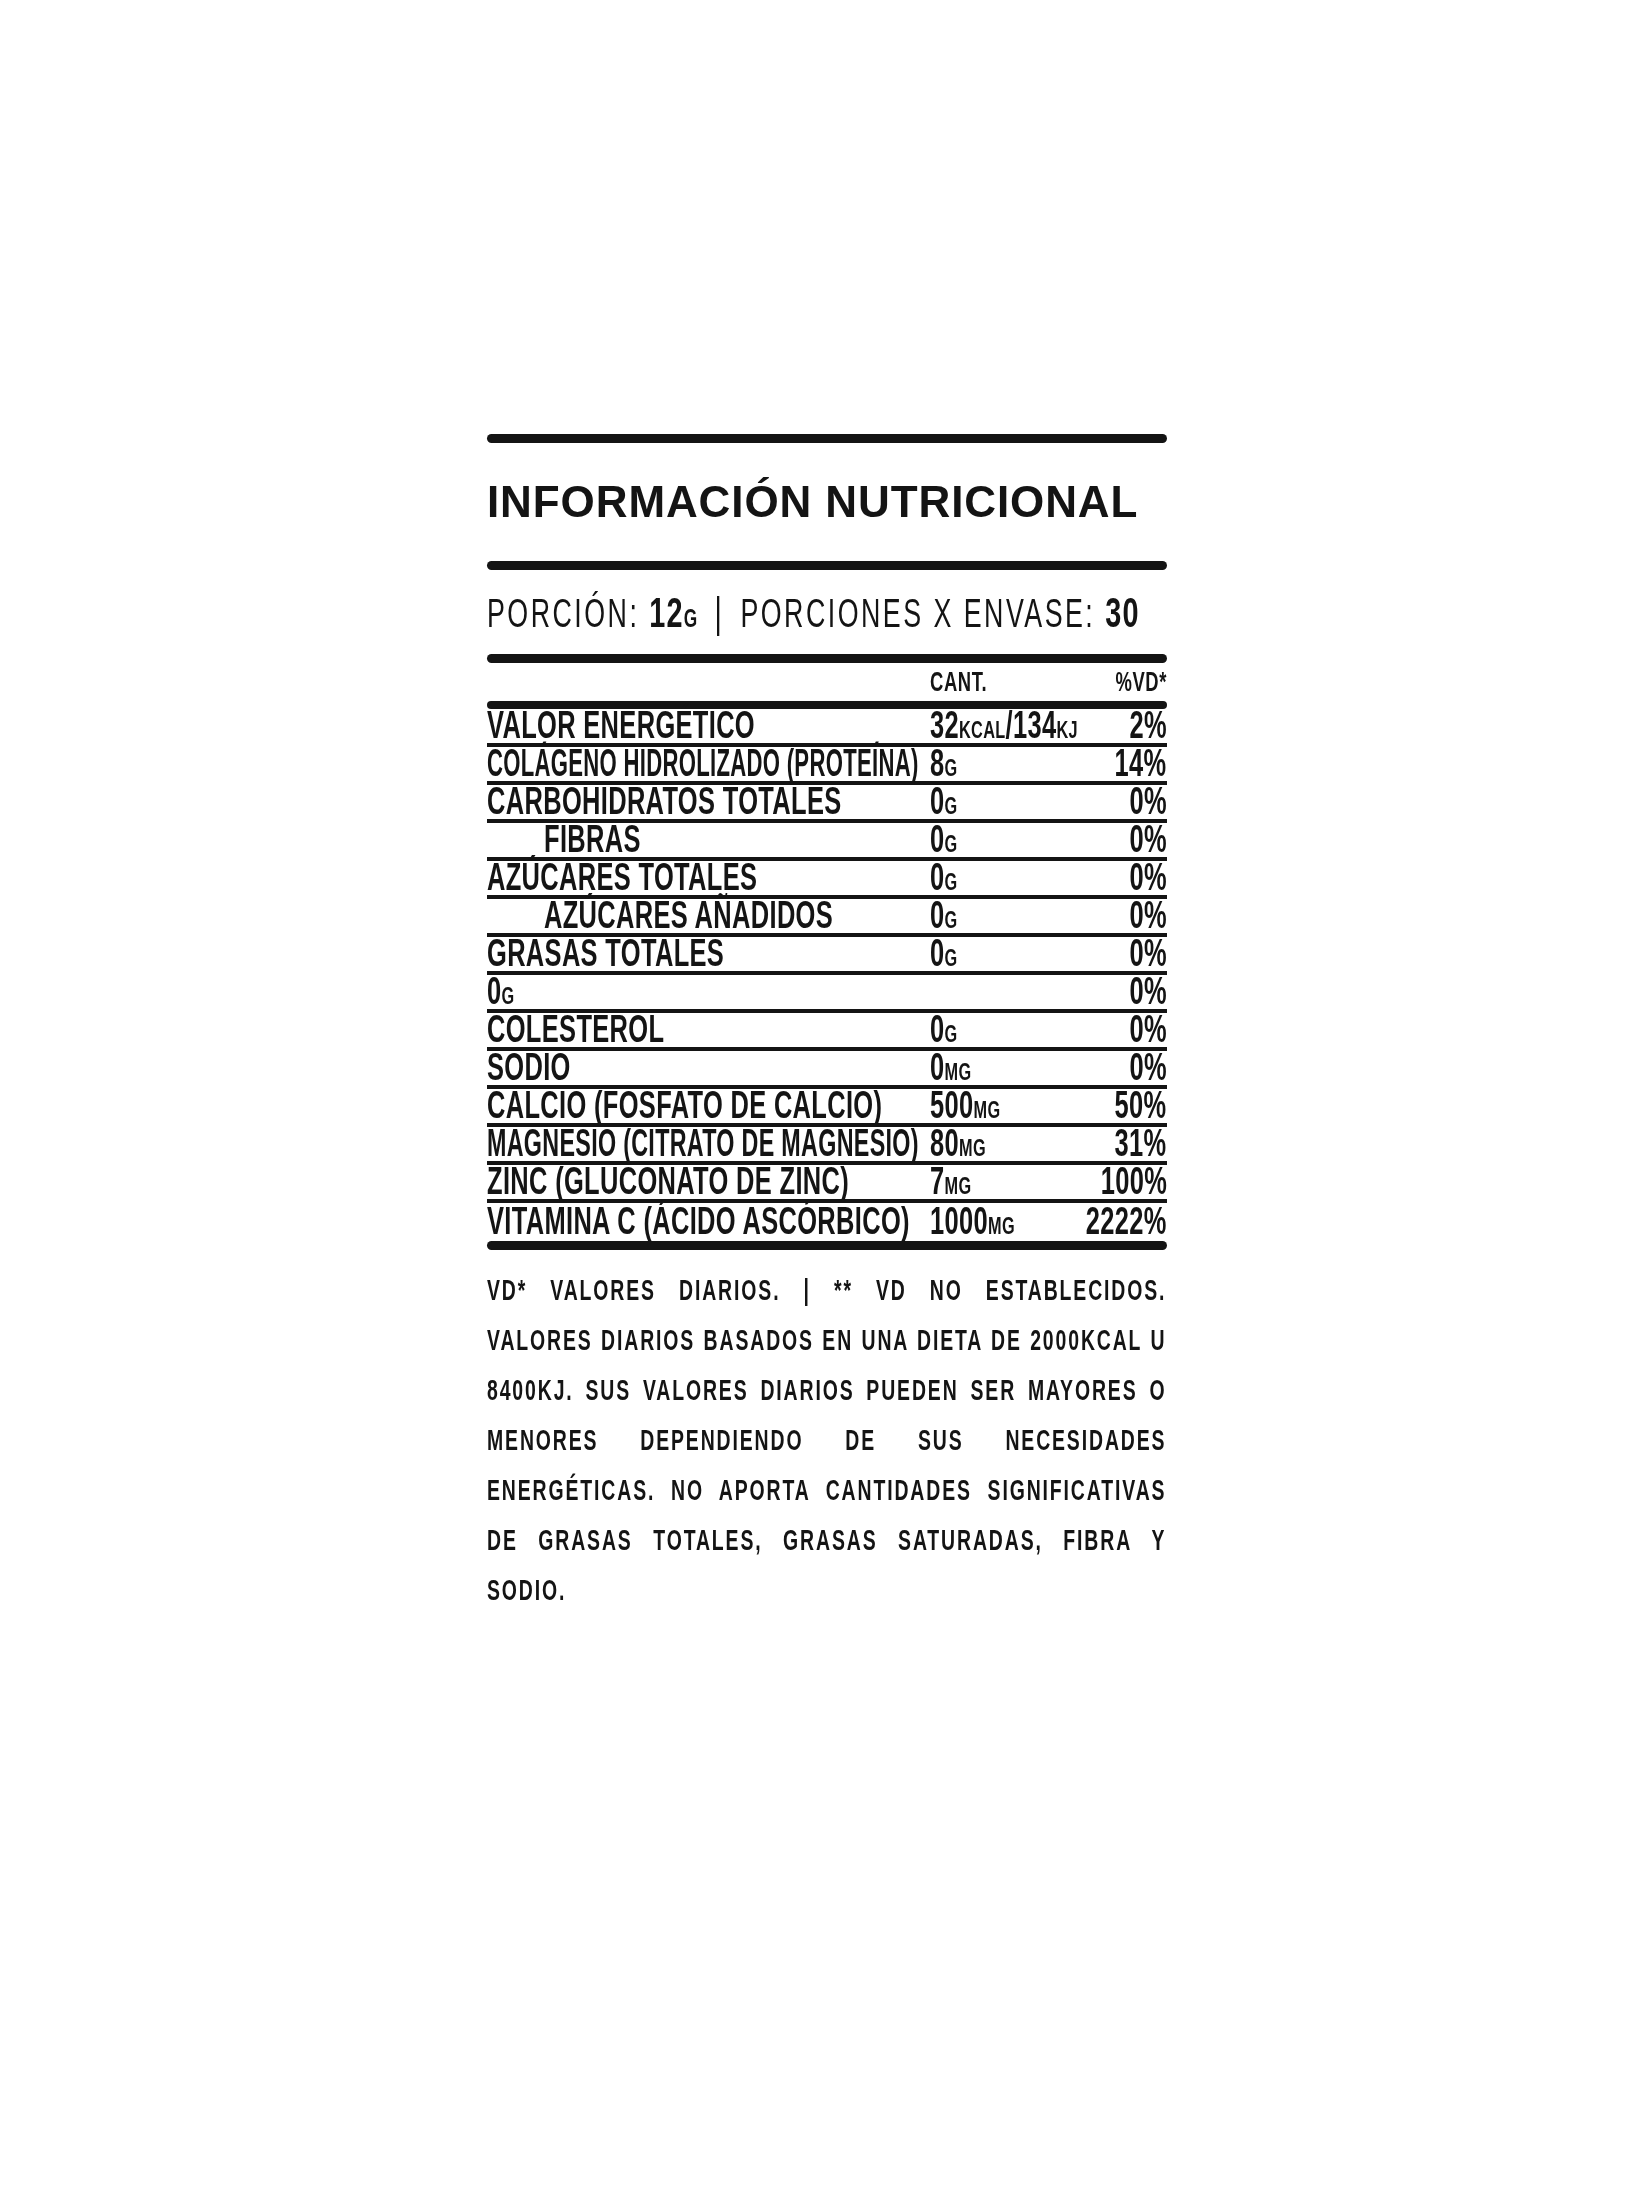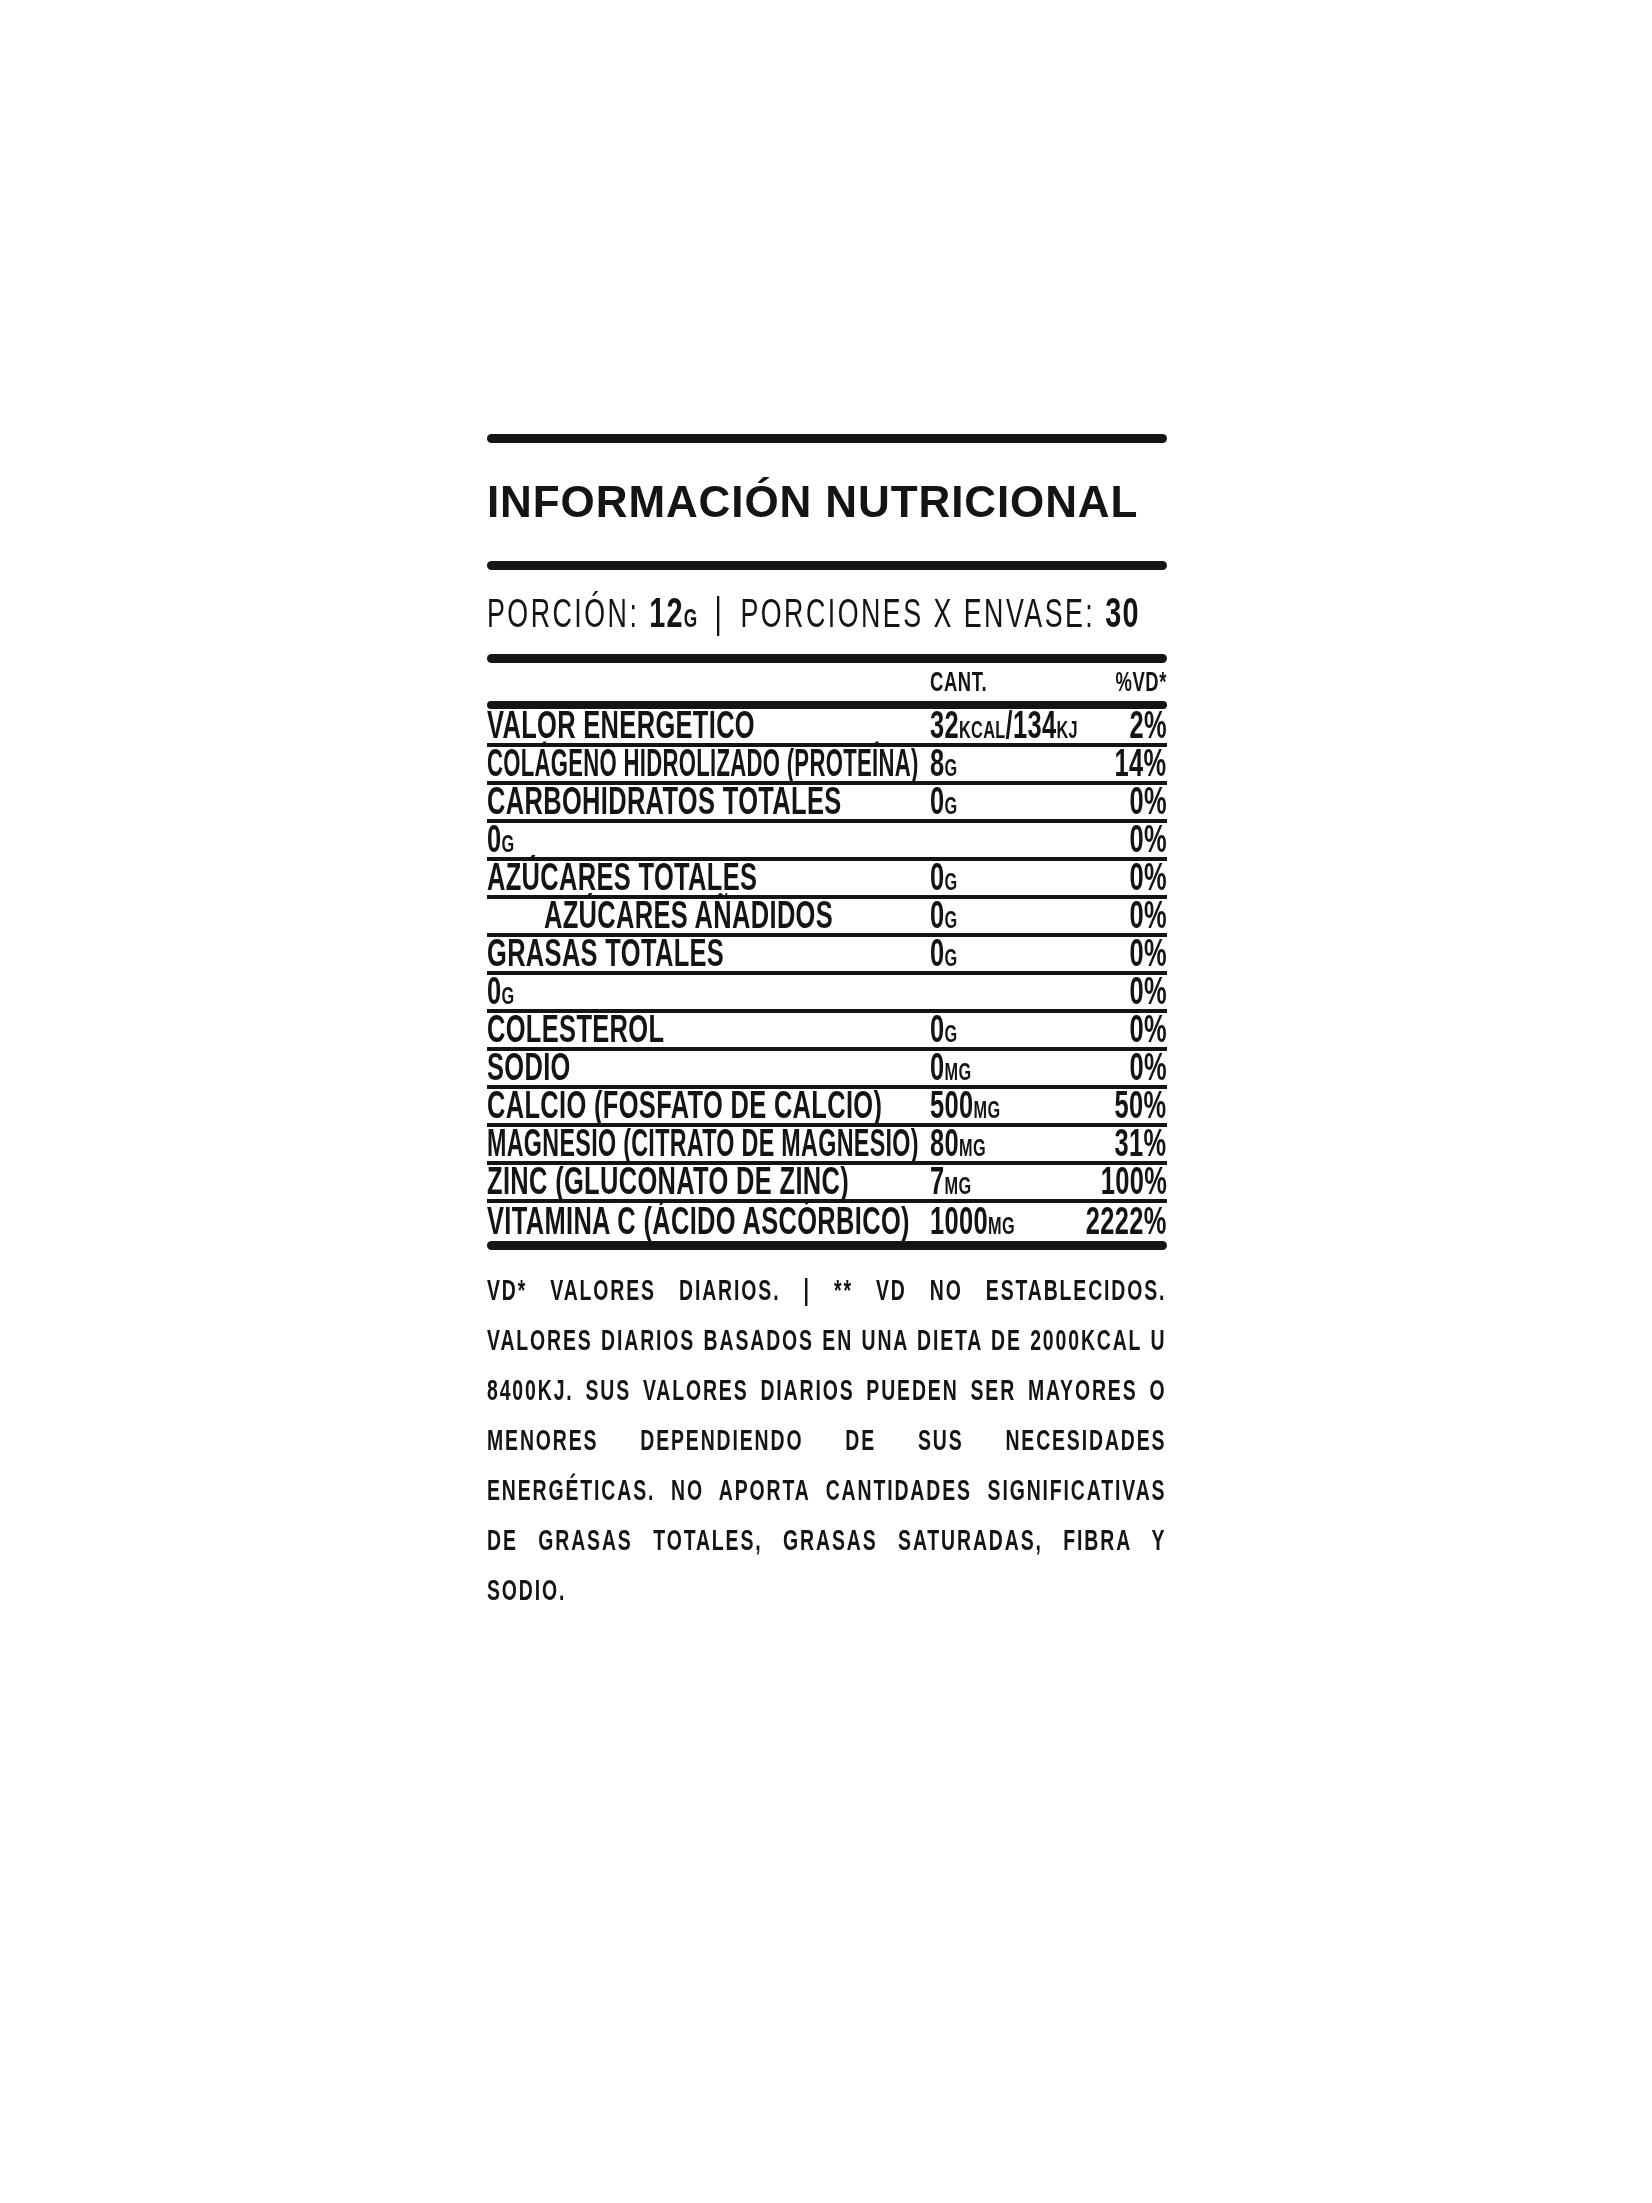--- a/index.html
+++ b/index.html
@@ -105,20 +105,21 @@
         <div class="cell label"><span class="cond from-left fit" style="transform: scaleX(0.581907);">COLÁGENO HIDROLIZADO (PROTEÍNA)</span></div>
         <div class="cell amount"><span class="cond from-left"><span>8</span><span class="unit-s">G</span></span></div>
         <div class="cell dv"><span class="cond from-right">14%</span></div>
       </div>
       <div class="row flex-row">
         <div class="cell label"><span class="cond from-left fit" style="transform: scaleX(0.67);">CARBOHIDRATOS TOTALES</span></div>
         <div class="cell amount"><span class="cond from-left"><span>0</span><span class="unit-s">G</span></span></div>
         <div class="cell dv"><span class="cond from-right">0%</span></div>
       </div>
       <div class="row flex-row indent">
+        <div class="cell label"><span class="cond from-left fit" style="transform: scaleX(0.67);">FIBRAS</span></div>
         <div class="cell amount"><span class="cond from-left"><span>0</span><span class="unit-s">G</span></span></div>
         <div class="cell dv"><span class="cond from-right">0%</span></div>
       </div>
       <div class="row flex-row">
         <div class="cell label"><span class="cond from-left fit" style="transform: scaleX(0.67);">AZÚCARES TOTALES</span></div>
         <div class="cell amount"><span class="cond from-left"><span>0</span><span class="unit-s">G</span></span></div>
         <div class="cell dv"><span class="cond from-right">0%</span></div>
       </div>
       <div class="row flex-row indent">
         <div class="cell label"><span class="cond from-left fit" style="transform: scaleX(0.67);">AZÚCARES AÑADIDOS</span></div>

